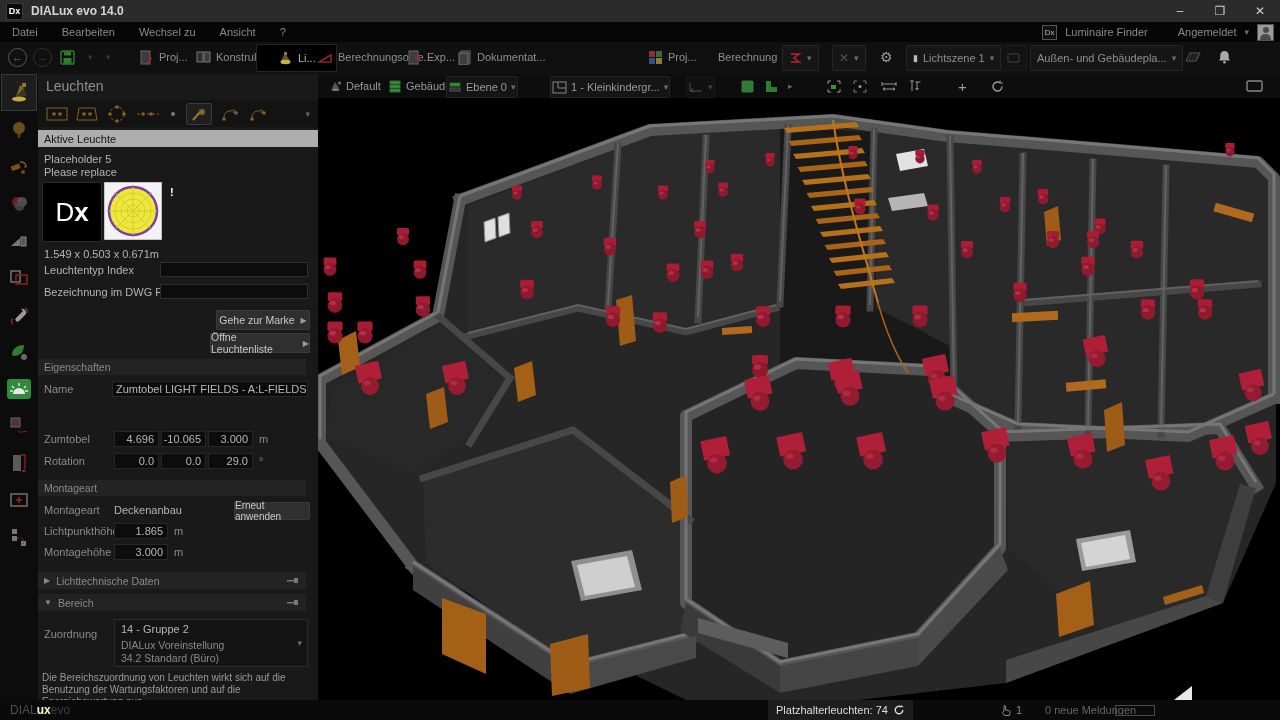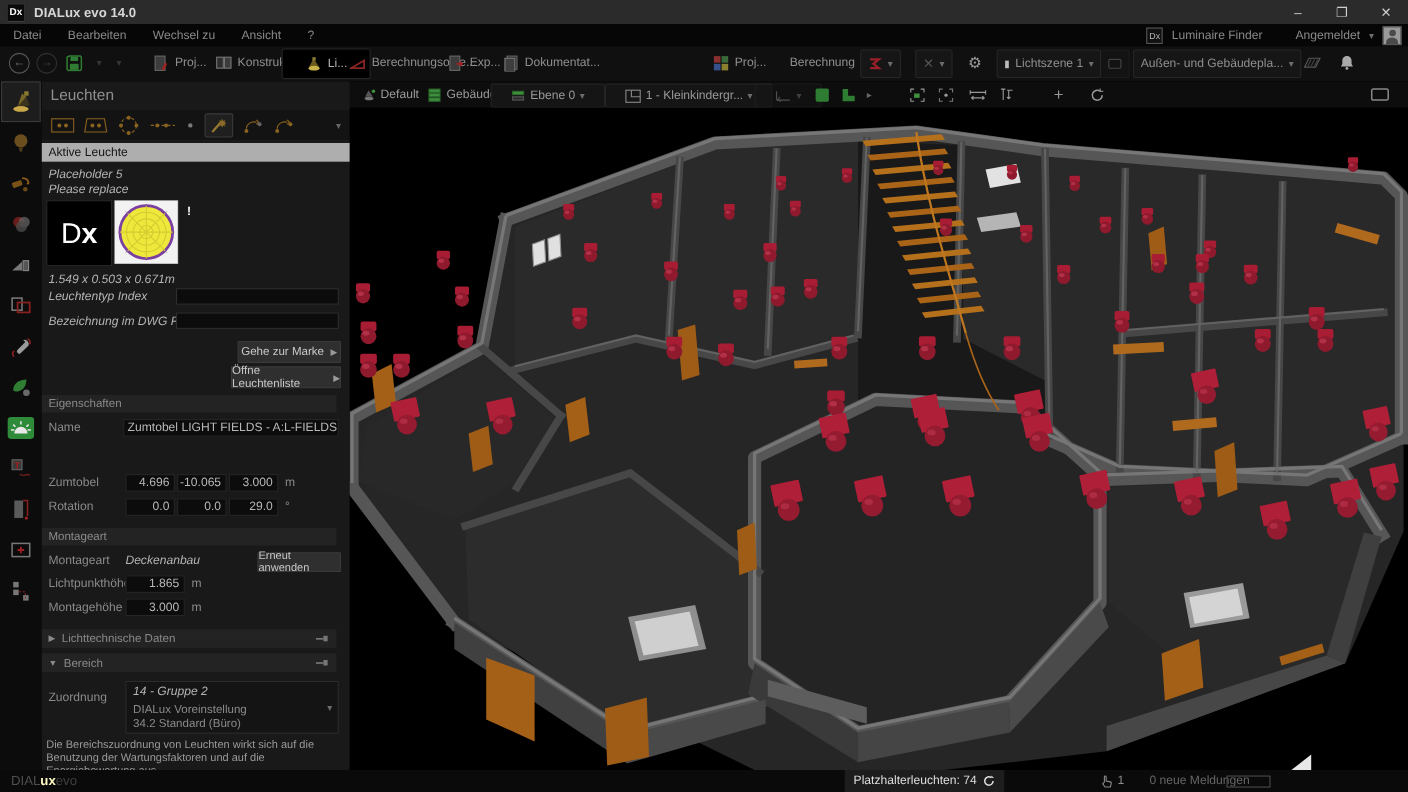--- a/index.html
+++ b/index.html
@@ -27,33 +27,33 @@
   .avatar:after{content:"";position:absolute;left:2px;top:9px;width:11px;height:7px;border-radius:5px 5px 0 0;background:#4a4a4a;}
   
   .toolbar1{position:absolute;left:0;top:42px;width:1280px;height:32px;background:#101010;border-bottom:2px solid #000;}
   .t1{position:absolute;top:0;height:30px;display:flex;align-items:center;gap:5px;color:#8f8f8f;font-size:11px;white-space:nowrap;}
   .tabactive{background:#000;border:1px solid #262626;border-radius:2px;padding:0 20px;height:26px;top:2px;}
   .circbtn{width:17px;height:17px;border:1px solid #555;border-radius:50%;display:flex;align-items:center;justify-content:center;color:#777;font-size:11px;}
   .boxbtn{background:#161616;border:1px solid #262626;border-radius:2px;padding:0 6px;height:24px;top:3px;}
   .ddarrow{color:#6d6d6d;font-size:9px;}
   .toolbar2{position:absolute;left:318px;top:74px;width:962px;height:24px;background:#0d0d0d;}
   .t2{position:absolute;top:0;height:24px;display:flex;align-items:center;gap:4px;color:#9a9a9a;font-size:11px;white-space:nowrap;}
-  .box2{background:#151515;border:1px solid #242424;border-radius:2px;padding:0 17px;height:20px;top:2px;}
+  .box2{background:#151515;border:1px solid #242424;border-radius:2px;padding:0 1px;height:20px;top:2px;}
   
   .iconstrip{position:absolute;left:0;top:74px;width:38px;height:626px;background:#0c0c0c;}
   .stripitem{width:36px;height:37px;display:flex;align-items:center;justify-content:center;margin-left:1px;}
   .stripactive{background:#1d1d1d;border:1px solid #3a3a3a;box-sizing:border-box;}
   
   .sidepanel{position:absolute;left:38px;top:74px;width:280px;height:626px;background:#191919;font-size:11px;}
   .ptitle{position:absolute;left:8px;top:4px;font-size:14px;color:#8f8f8f;}
   .toolrow{position:absolute;left:0;top:26px;width:280px;height:27px;background:#131313;display:flex;align-items:center;gap:8px;padding-left:8px;box-sizing:border-box;}
   .wandbox{border:1px solid #3a3a3a;background:#1f1f1f;padding:2px 3px;border-radius:2px;display:flex;}
   .activehdr{position:absolute;left:0;top:56px;width:280px;height:17px;background:#aeaeae;color:#141414;
              display:flex;align-items:center;padding-left:6px;box-sizing:border-box;font-size:11px;}
-  .lbl{color:#b4b4b4;font-style:italic;}
+  .lbl{color:#b4b4b4;}
   .dim{color:#8a8a8a;}
   .inp{background:#0c0c0c;border:1px solid #2e2e2e;height:15px;box-sizing:border-box;color:#b0b0b0;font-size:11px;padding:0 3px;}
   .num{background:#0c0c0c;border:1px solid #262626;height:16px;box-sizing:border-box;color:#b8b8b8;
        font-size:11px;display:flex;align-items:center;justify-content:flex-end;padding-right:4px;position:absolute;}
   .btn{position:absolute;background:#2f2f2f;color:#c8c8c8;font-size:10.5px;height:18px;display:flex;
        align-items:center;justify-content:center;gap:6px;border:1px solid #3a3a3a;border-radius:1px;}
   .btn .arr{color:#9a9a9a;font-size:8px;}
   .sechdr{position:absolute;left:0;width:268px;height:16px;background:#232323;color:#8a8a8a;
           display:flex;align-items:center;padding-left:6px;box-sizing:border-box;font-size:10.5px;}
   .pin{margin-left:auto;margin-right:8px;display:flex;align-items:center;}

